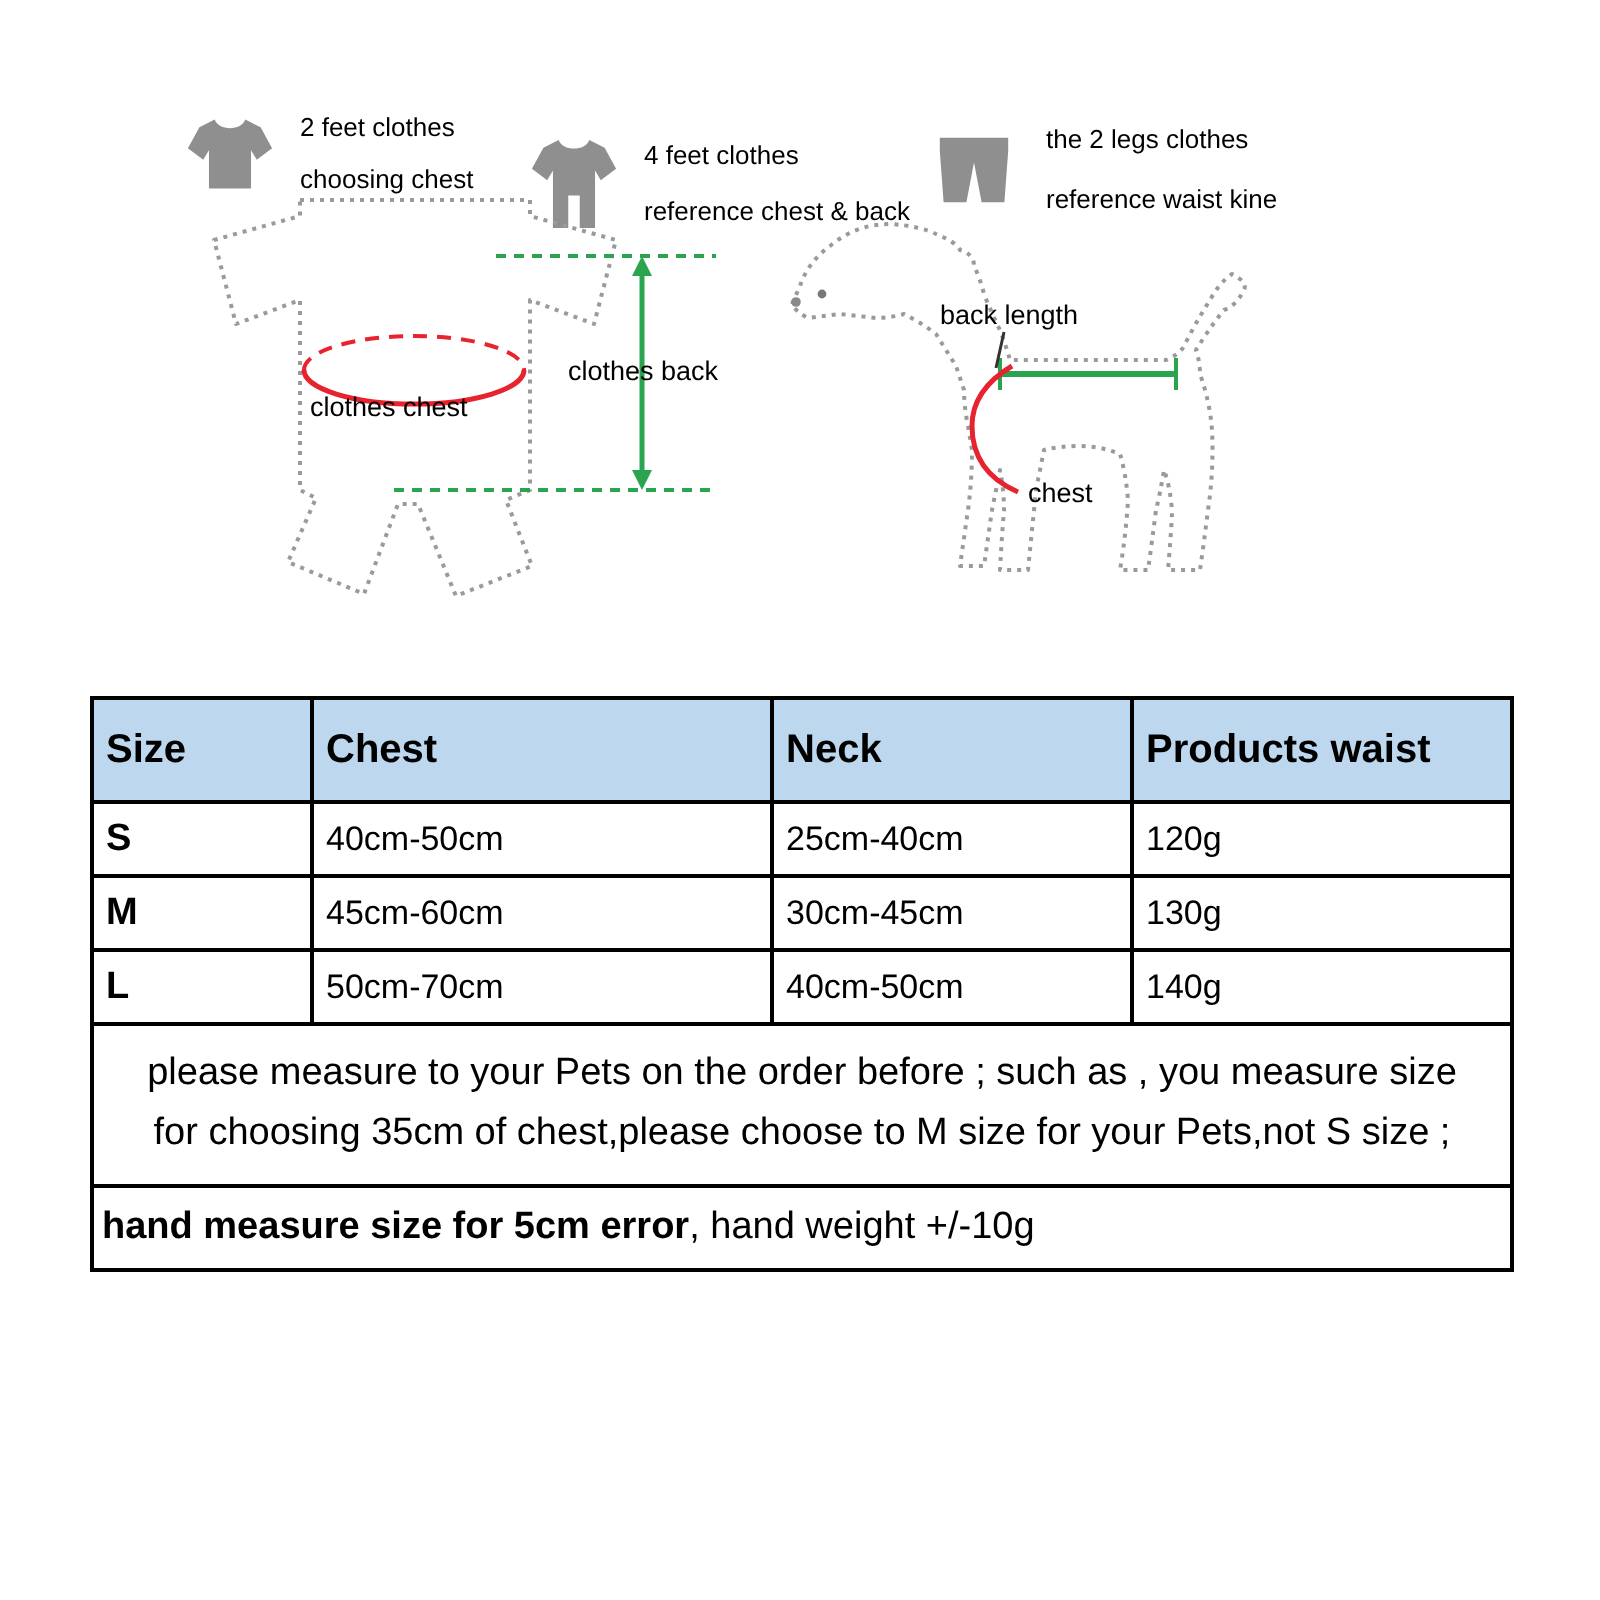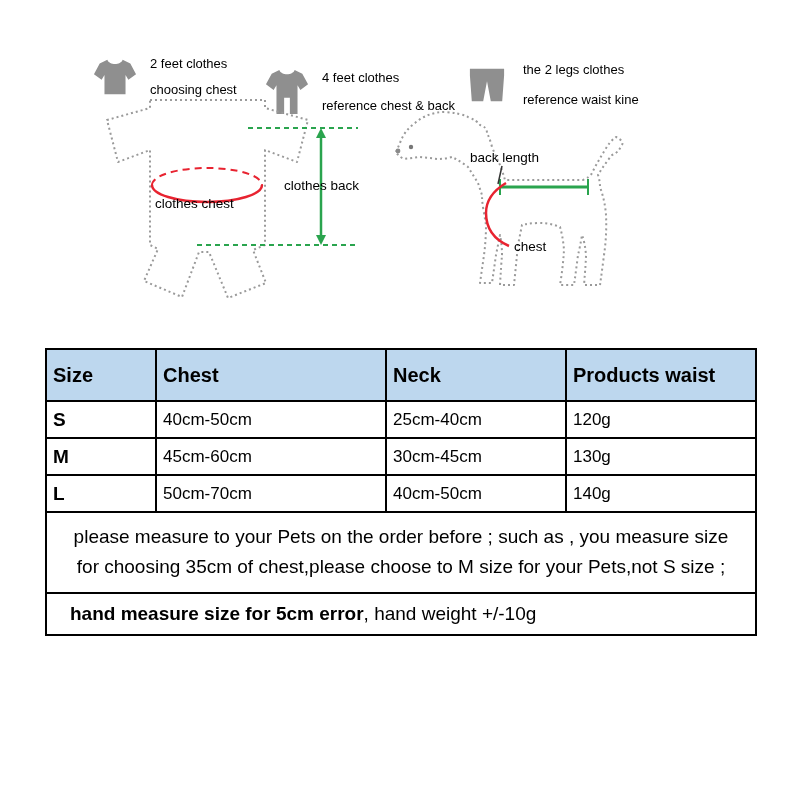--- a/index.html
+++ b/index.html
@@ -31,21 +31,21 @@
   }
   .size-table th, .size-table td { border:2px solid #000; text-align:left; vertical-align:middle; }
   .size-table th {
     background:#bdd7ee; font-size:20px; font-weight:bold; height:52px; padding:2px 6px; line-height:1.2;
   }
   .size-table td { font-size:17px; height:37px; padding:2px 6px; }
   .size-table td.size-cell { font-weight:bold; font-size:19px; }
   .size-table td.note-cell {
     text-align:center; padding:9px 24px; line-height:1.6; height:auto; font-size:19px;
   }
-  .size-table td.footer-cell { padding:9px 23px; font-size:19px; }
+  .size-table td.footer-cell { padding:9px 4px; font-size:19px; }
   .b { font-weight:bold; }
 </style>
 </head>
 <body>
 
 <div class="page">
 
   <div class="legend-item" id="legend-1">
     <svg width="44" height="44" viewBox="0 0 46 46">
       <path d="M15,5 L7,9 L1,20 L9,26 L12,21 L12,41 L34,41 L34,21 L37,26 L45,20 L39,9 L31,5 C29,11 17,11 15,5 Z" fill="#8f8f8f"></path>

